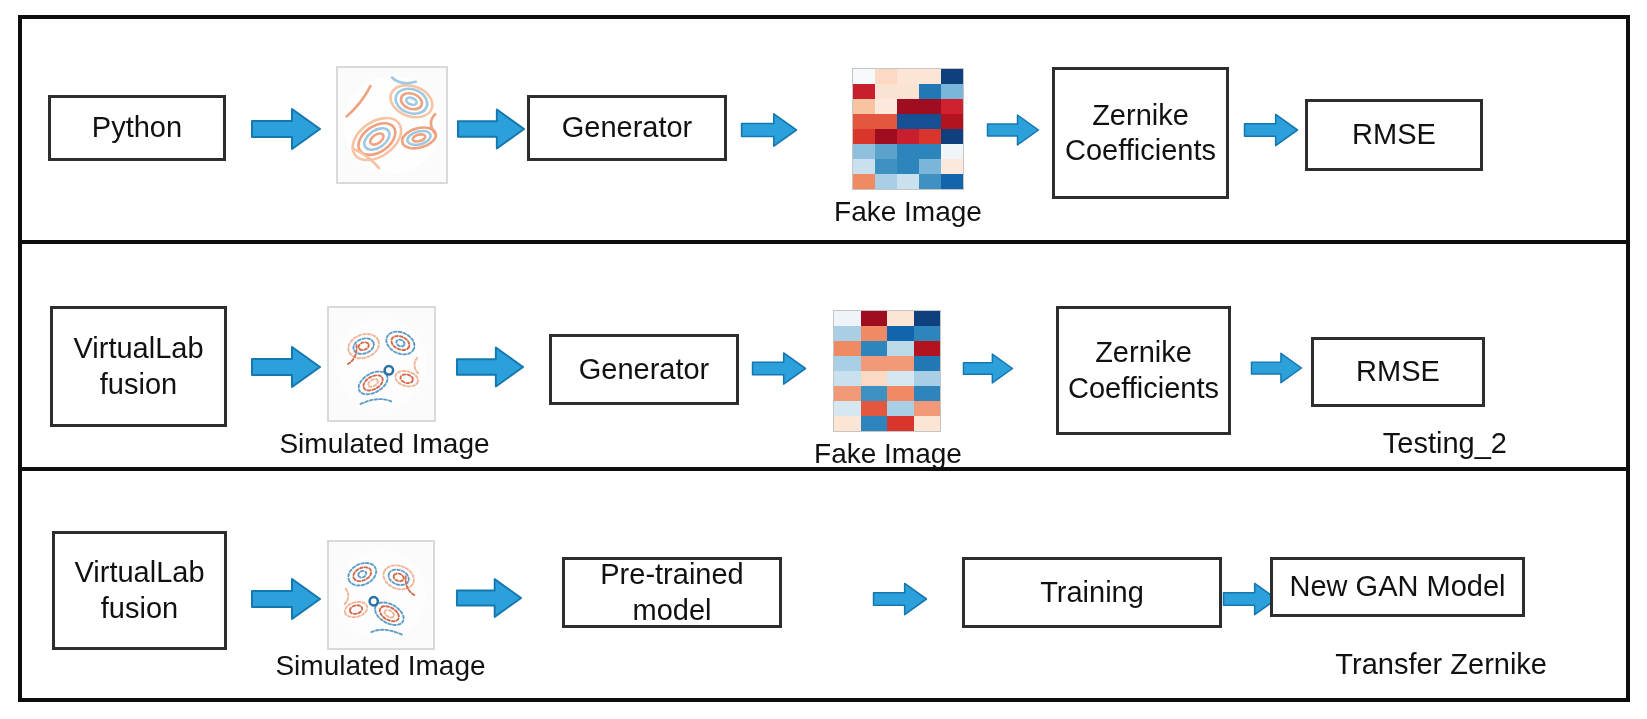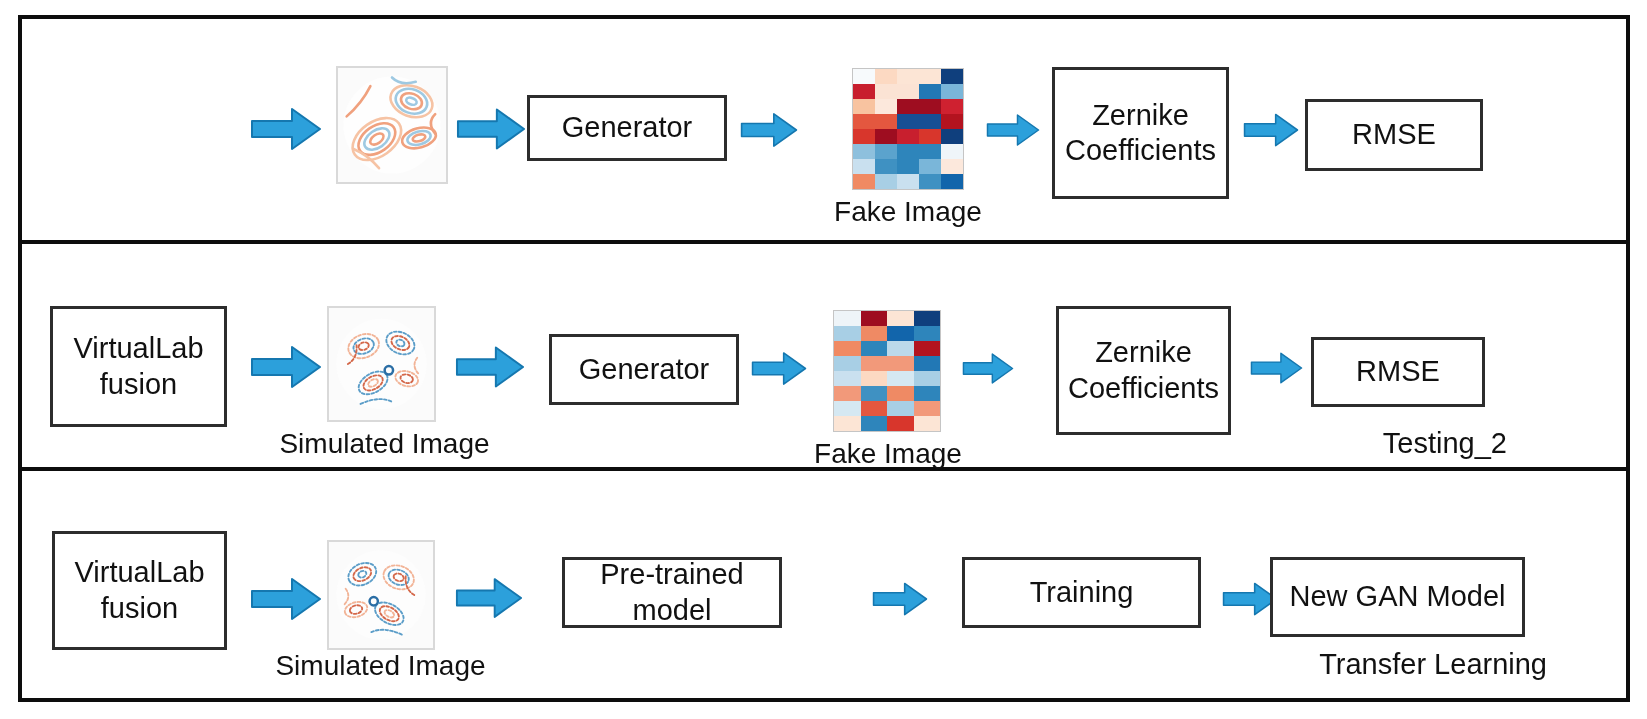--- a/index.html
+++ b/index.html
@@ -38,20 +38,21 @@
 </style>
 </head>
 <body>
 
 <div id="canvas">
 
   <div class="frame"></div>
   <div class="divider" style="top:240px"></div>
   <div class="divider" style="top:467px"></div>
 
+  <div class="box" style="left:48px;top:95px;width:178px;height:66px">Python</div>
 
   <svg class="arrow" style="left:250px;top:106px" width="72" height="46" viewBox="0 0 72 46">
       <path d="M2 15 H42 V3 L70 23 L42 43 V31 H2 Z"></path>
     </svg>
 
   <div class="thumb" style="left:336px;top:66px;width:112px;height:118px">
     <svg viewBox="0 0 100 100">
       <circle cx="50" cy="50" r="45" fill="#fefefe"></circle>
       <g fill="none" stroke-width="2.4" stroke-linecap="round">
         <g transform="rotate(-35 36 63)">
@@ -285,23 +286,23 @@
   <svg class="arrow" style="left:455px;top:576px" width="68" height="44" viewBox="0 0 72 46">
       <path d="M2 15 H42 V3 L70 23 L42 43 V31 H2 Z"></path>
     </svg>
 
   <div class="box" style="left:562px;top:557px;width:220px;height:71px">Pre-trained model</div>
 
   <svg class="arrow" style="left:872px;top:578px" width="56" height="42" viewBox="0 0 72 46">
       <path d="M2 15 H42 V3 L70 23 L42 43 V31 H2 Z"></path>
     </svg>
 
-  <div class="box" style="left:962px;top:557px;width:239px;height:71px">Training</div>
+  <div class="box" style="left:962px;top:557px;width:260px;height:71px">Training</div>
 
   <svg class="arrow" style="left:1222px;top:578px" width="56" height="42" viewBox="0 0 72 46">
       <path d="M2 15 H42 V3 L70 23 L42 43 V31 H2 Z"></path>
     </svg>
 
-  <div class="box" style="left:1270px;top:557px;width:255px;height:80px">New GAN Model</div>
-
-  <div class="tag" style="left:1285px;top:648px;width:262px">Transfer Learning</div>
+  <div class="box" style="left:1270px;top:557px;width:255px;height:60px">New GAN Model</div>
+
+  <div class="tag" style="left:1285px;top:648px;width:262px">Transfer Zernike</div>
 
 </div>
 
 </body></html>

